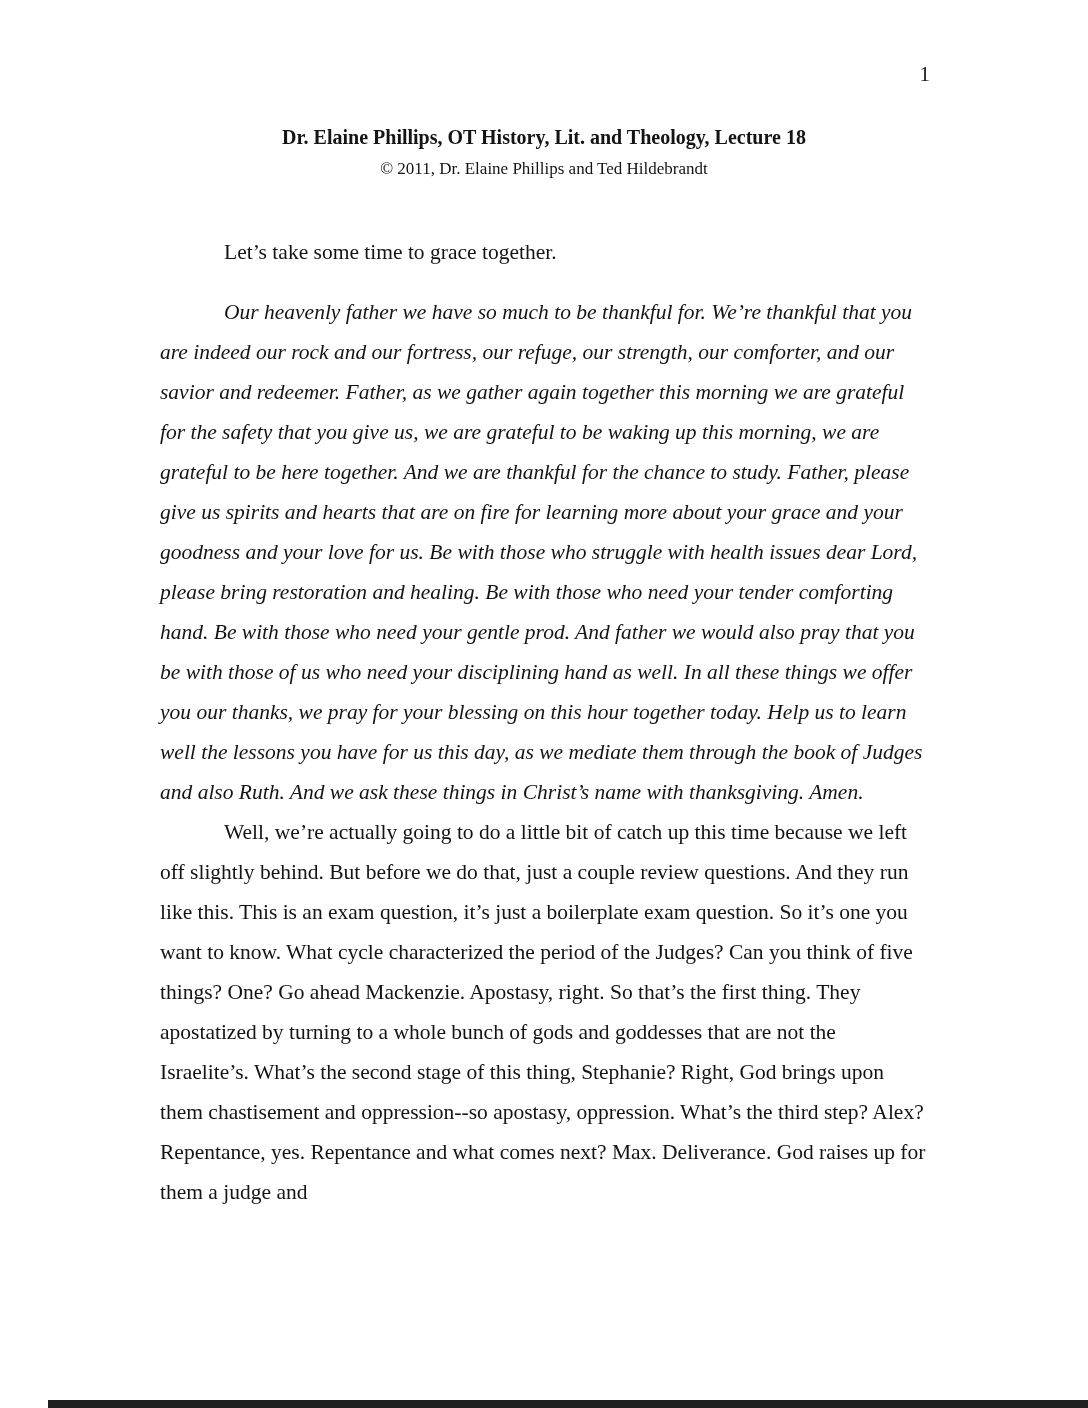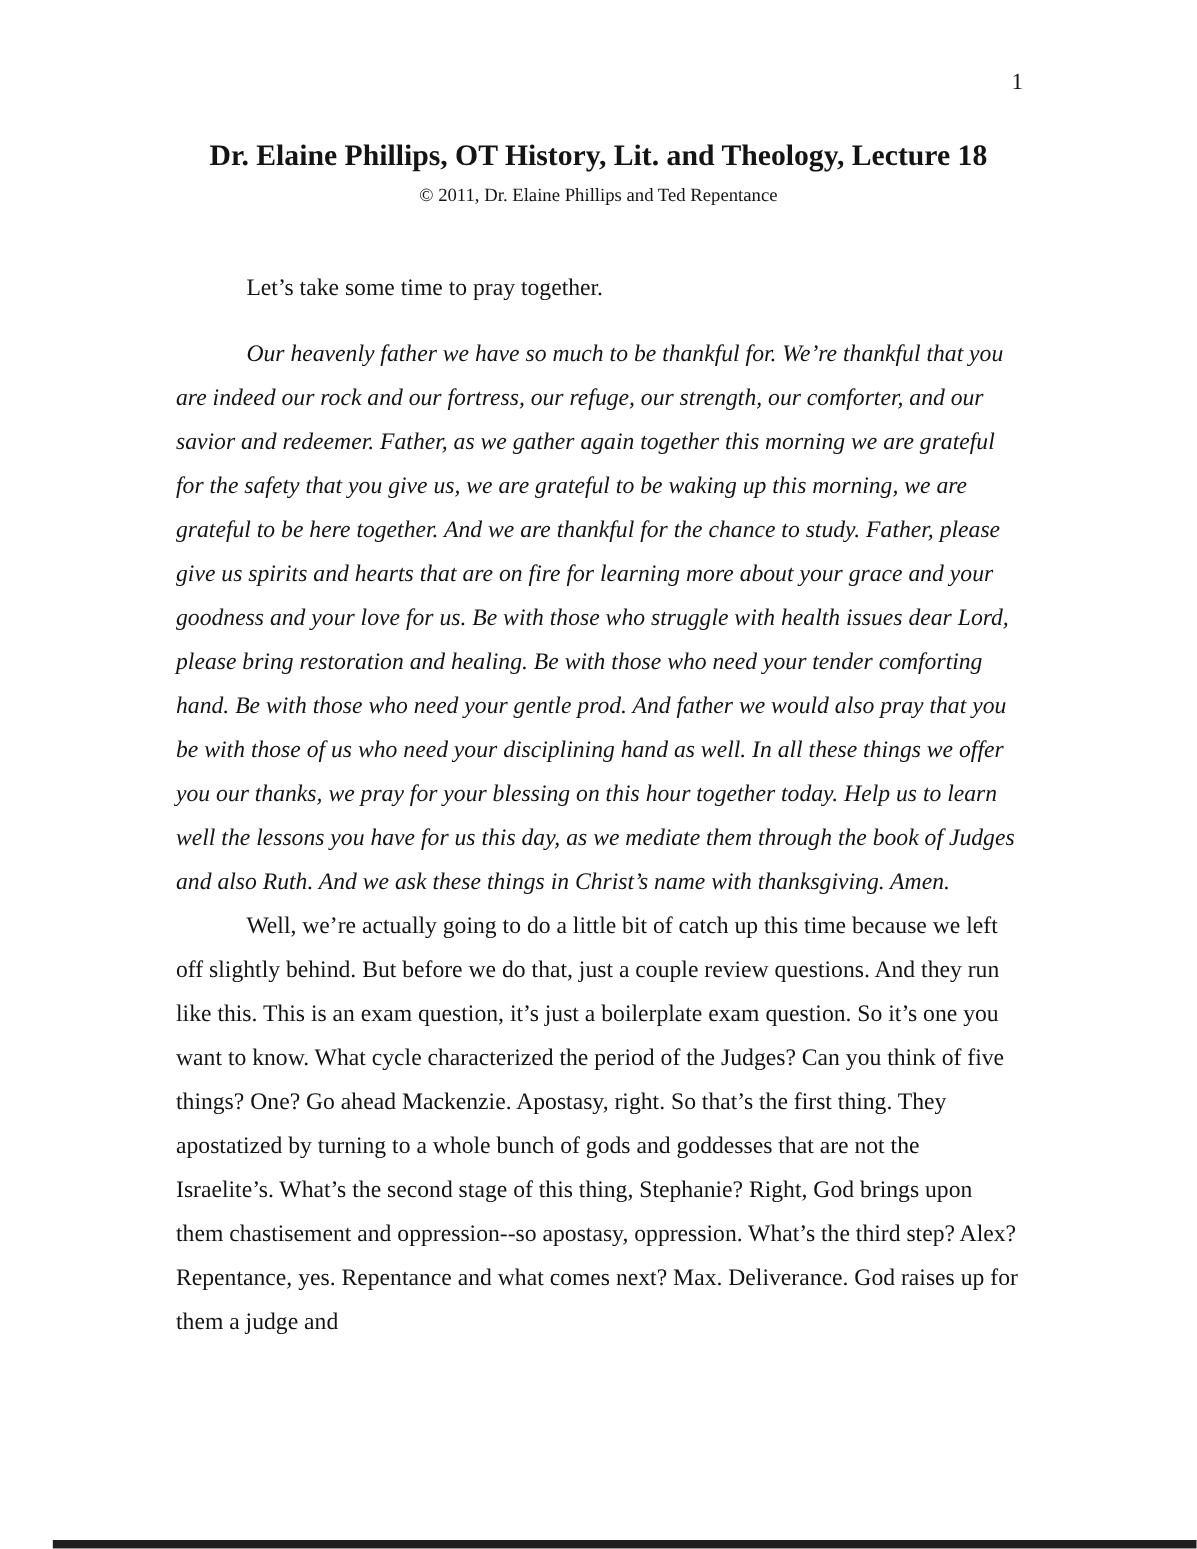--- a/index.html
+++ b/index.html
@@ -20,21 +20,21 @@
   .page-number {
     position: absolute;
     top: 64px;
     right: 158px;
     font-size: 21px;
     line-height: 1;
   }
   .title {
     margin: 124px 160px 0 160px;
     text-align: center;
-    font-size: 27px;
+    font-size: 20px;
     font-weight: bold;
     line-height: 1.3;
   }
   .copyright {
     margin: 8px 160px 0 160px;
     text-align: center;
     font-size: 17px;
     line-height: 1.3;
   }
   .body {
@@ -62,23 +62,23 @@
 </style>
 </head>
 <body>
 
 <div class="page">
 
   <div class="page-number">1</div>
 
   <h1 class="title">Dr. Elaine Phillips, OT History, Lit. and Theology, Lecture 18</h1>
 
-  <div class="copyright">© 2011, Dr. Elaine Phillips and Ted Repentance</div>
+  <div class="copyright">© 2011, Dr. Elaine Phillips and Ted Hildebrandt</div>
 
   <div class="body">
-    <p class="para">Let’s take some time to pray together.</p>
+    <p class="para">Let’s take some time to grace together.</p>
     <p class="para italic">Our heavenly father we have so much to be thankful for. We’re thankful that you are indeed our rock and our fortress, our refuge, our strength, our comforter, and our savior and redeemer.  Father, as we gather again together this morning we are grateful for the safety that you give us, we are grateful to be waking up this morning, we are grateful to be here together. And we are thankful for the chance to study. Father, please give us spirits and hearts that are on fire for learning more about your grace and your goodness and your love for us. Be with those who struggle with health issues dear Lord, please bring restoration and healing. Be with those who need your tender comforting hand. Be with those who need your gentle prod. And father we would also pray that you be with those of us who need your disciplining hand as well. In all these things we offer you our thanks, we pray for your blessing on this hour together today. Help us to learn well the lessons you have for us this day, as we mediate them through the book of Judges and also Ruth. And we ask these things in Christ’s name with thanksgiving. Amen.</p>
     <p class="para">Well, we’re actually going to do a little bit of catch up this time because we left off slightly behind. But before we do that, just a couple review questions. And they run like this. This is an exam question, it’s just a boilerplate exam question. So it’s one you want to know. What cycle characterized the period of the Judges? Can you think of five things? One? Go ahead Mackenzie. Apostasy, right. So that’s the first thing. They apostatized by turning to a whole bunch of gods and goddesses that are not the Israelite’s. What’s the second stage of this thing, Stephanie? Right, God brings upon them chastisement and oppression--so apostasy, oppression. What’s the third step? Alex? Repentance, yes. Repentance and what comes next? Max. Deliverance. God raises up for them a judge and</p>
   </div>
 
   <div class="bottom-bar"></div>
 
 </div>
 
 </body></html>

